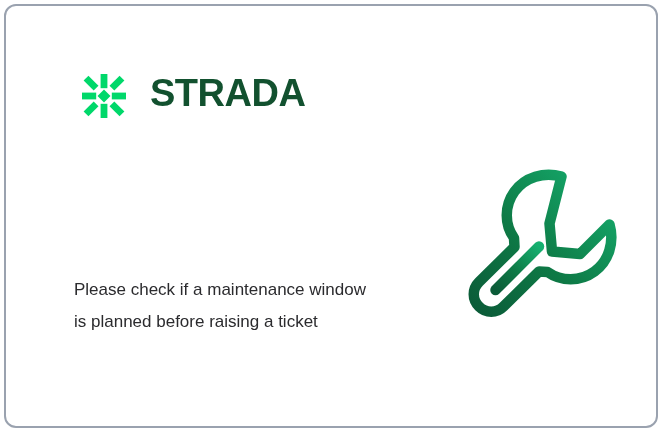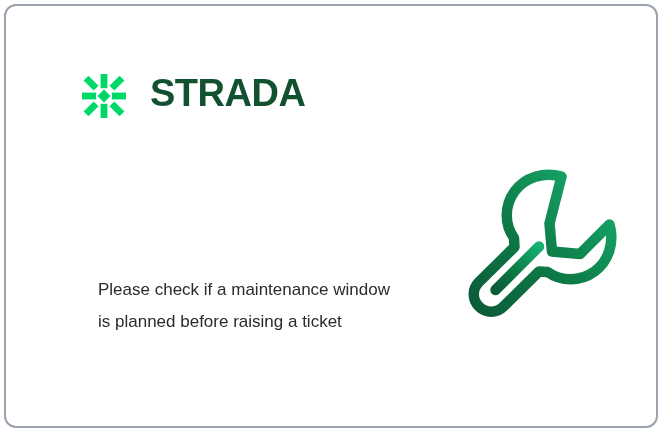--- a/index.html
+++ b/index.html
@@ -63,21 +63,21 @@
     font-size: 31px;
     font-weight: 700;
     line-height: 38px;
     letter-spacing: -0.4px;
     color: #27272a;
   }
 
   
   .body-copy {
     position: absolute;
-    left: 92px;
+    left: 68px;
     top: 268px;
     width: 300px;
     margin: 0;
     font-family: "Liberation Sans", sans-serif;
     font-size: 17px;
     font-weight: 400;
     line-height: 32px;
     color: #2b2b2e;
   }
 

